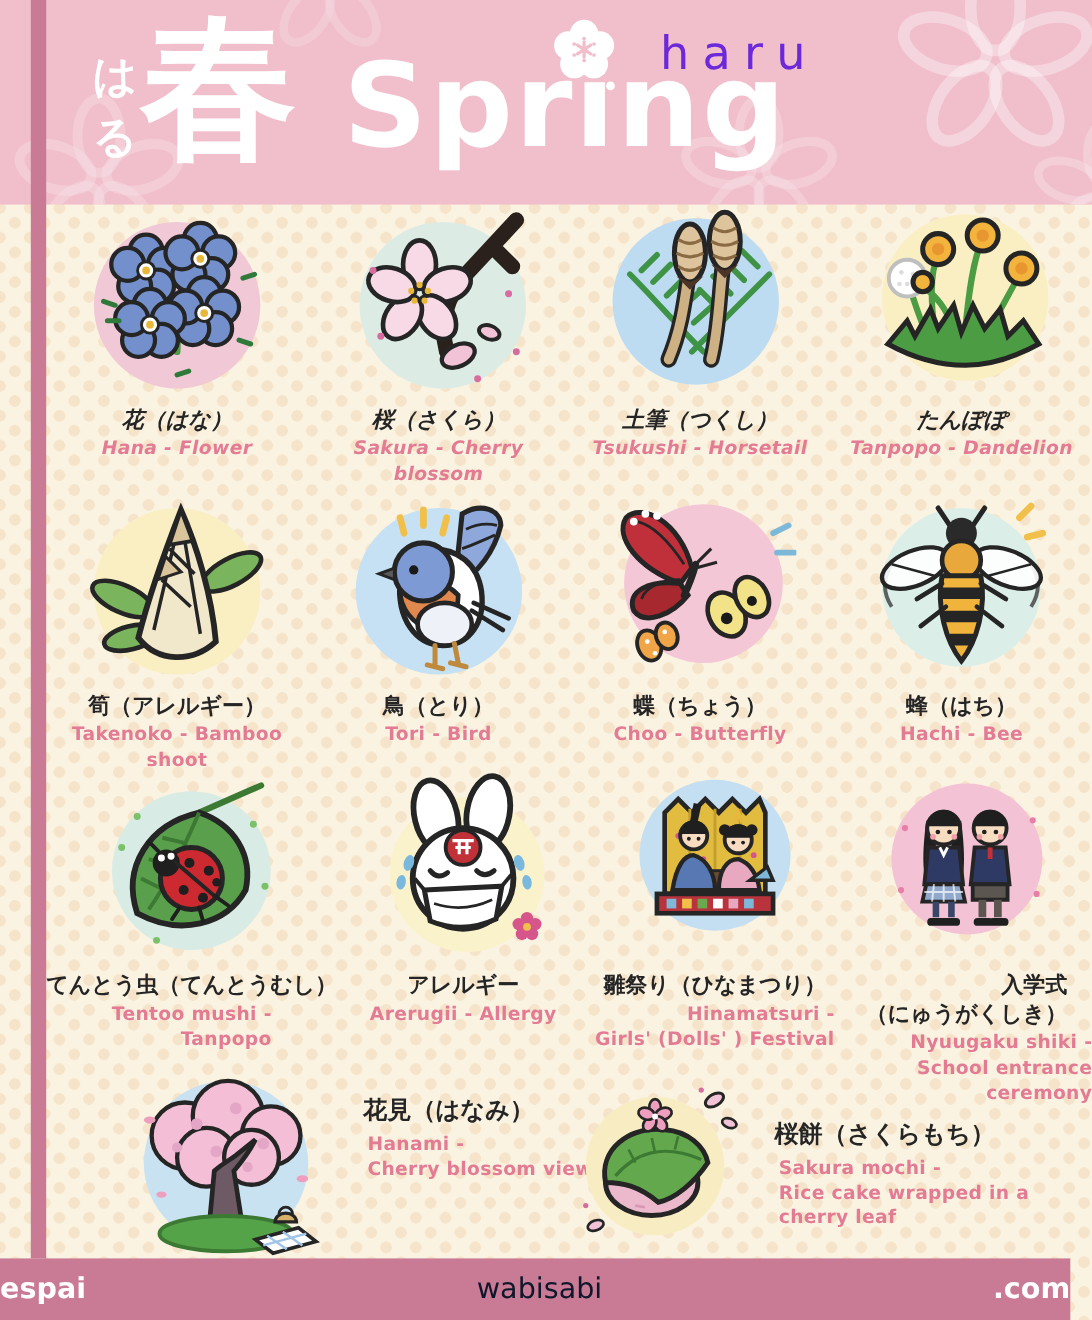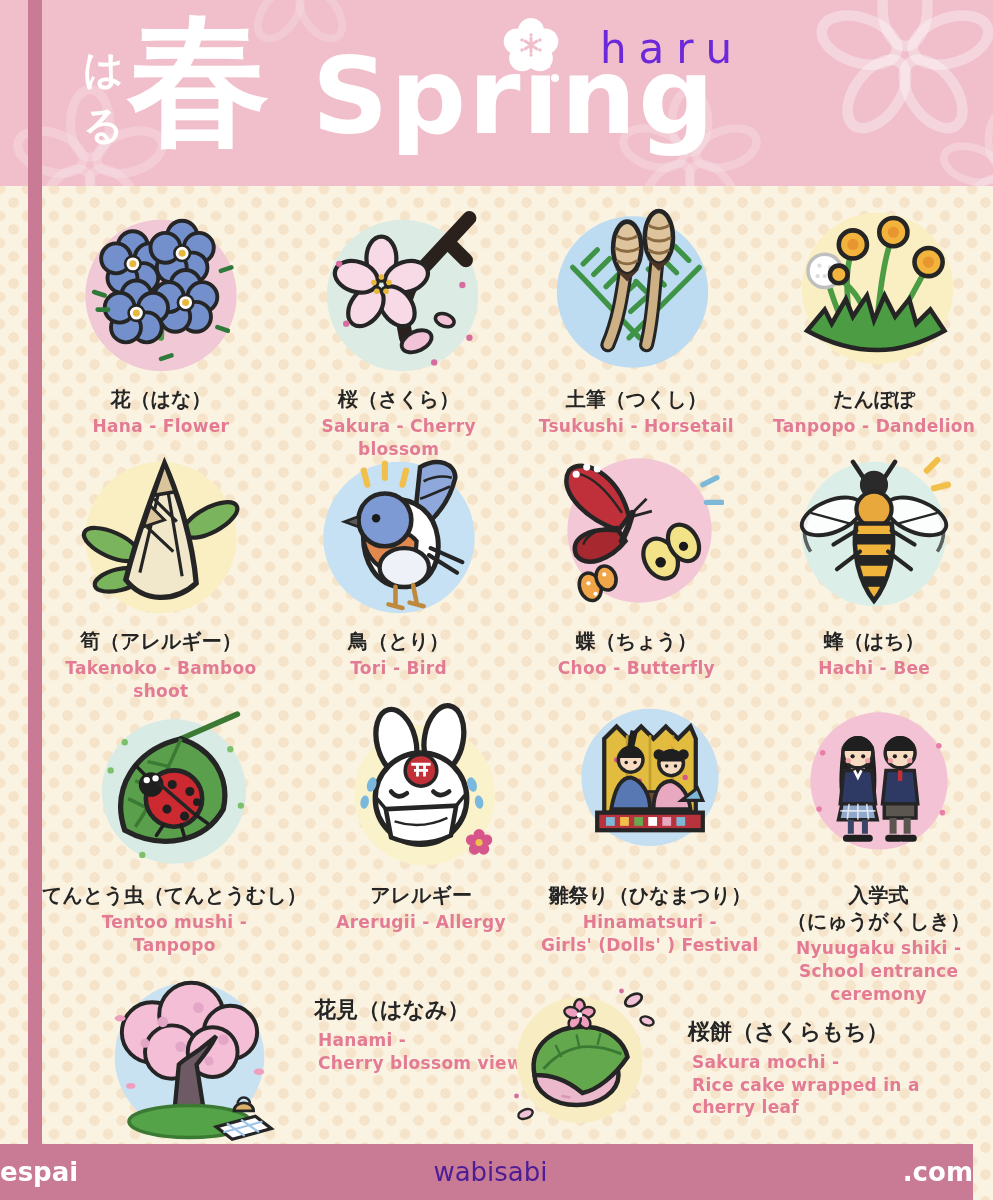--- a/index.html
+++ b/index.html
@@ -18,32 +18,32 @@
   .header .pattern{position:absolute;top:0;left:0;}
   .hiragana{position:absolute;left:84px;top:26px;writing-mode:vertical-rl;color:#fff;font-size:40px;font-weight:bold;letter-spacing:8px;line-height:1;}
   .kanji{position:absolute;left:128px;top:10px;color:#fff;font-size:142px;font-weight:bold;line-height:1;}
   .spring{position:absolute;left:312px;top:44px;color:#fff;font-size:106px;font-weight:bold;line-height:1;letter-spacing:2px;}
   .sakura-mark{position:absolute;left:498px;top:14px;}
   .haru{position:absolute;left:600px;top:24px;color:#6d28d9;font-size:42px;letter-spacing:12px;}
   
   .left-stripe{position:absolute;left:28px;top:0;width:14px;height:1144px;background:#c97b95;}
   .footer{position:absolute;left:0;bottom:0;width:973px;height:56px;background:#c97b95;display:flex;align-items:center;justify-content:space-between;font-size:26px;}
   .footer .b{color:#fff;font-weight:bold;}
-  .footer .l{color:#4c1d95;font-weight:normal;}
+  .footer .l{color:#0f172a;font-weight:normal;}
   
   .row{position:absolute;left:42px;width:951px;display:grid;grid-template-columns:repeat(4,1fr);justify-items:center;text-align:center;}
-  .row1{top:204px;} .row2{top:446px;} .row3{top:700px;}
+  .row1{top:186px;font-style:italic;} .row2{top:446px;} .row3{top:700px;text-align:right;}
   .cell{display:flex;flex-direction:column;align-items:center;width:100%;}
   .illus svg{width:176px;height:176px;display:block;}
   .jp{margin-top:6px;font-size:20px;font-weight:bold;color:#252525;white-space:pre-line;line-height:1.3;}
   .row .jp{white-space:nowrap;}
   .row3 .cell:nth-child(4) .jp{white-space:pre-line;}
   .en{margin-top:3px;font-size:17px;font-weight:bold;color:#e27b93;white-space:pre-line;line-height:1.35;max-width:232px;letter-spacing:.3px;}
   
-  .feature-row{position:absolute;top:962px;left:26px;width:805px;height:182px;}
+  .feature-row{position:absolute;top:962px;left:42px;width:805px;height:182px;}
   .tree-illus{position:absolute;left:56px;top:10px;}
   .feature-label-1{position:absolute;left:288px;top:34px;width:255px;text-align:left;}
   .mochi-illus{position:absolute;left:452px;top:20px;}
   .feature-label-2{position:absolute;left:662px;top:56px;width:290px;text-align:left;}
   .feature-row .jp{margin:0 0 4px 0;font-size:22px;}
   .feature-row .en{margin:4px;max-width:none;}
 </style>
 </head>
 <body>
 

